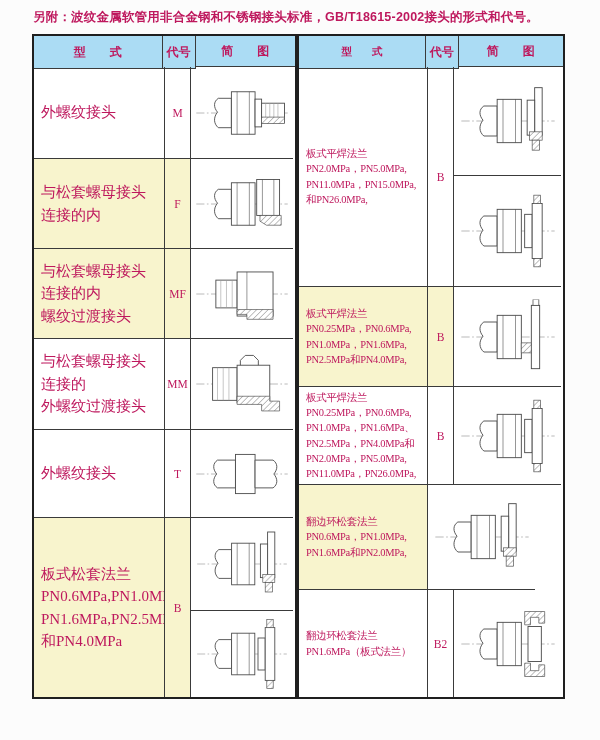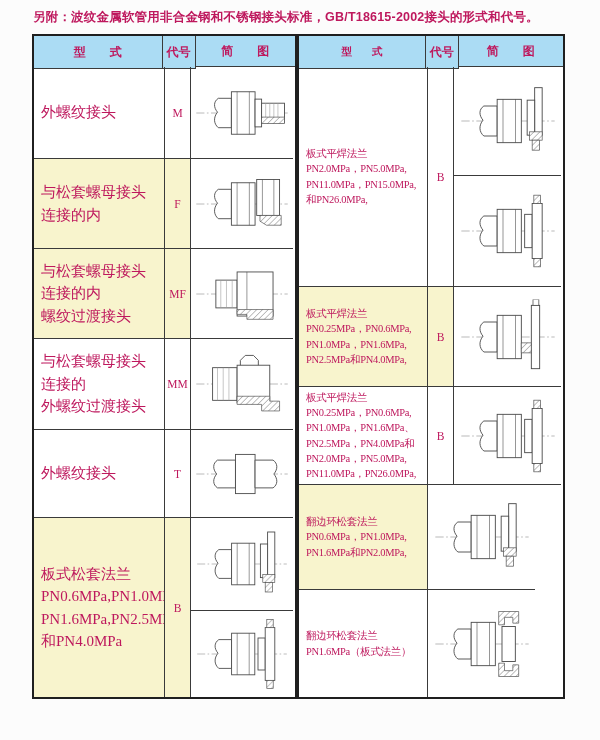--- a/index.html
+++ b/index.html
@@ -287,20 +287,21 @@
 PN1.6MPa和PN2.0MPa,</div>
       <div class="c skc single last">
         <svg class="sketch" width="100" height="90" viewBox="0 0 120 90">
             <use href="#sym-flange-up"></use>
           </svg>
       </div>
     </div>
     <div class="row" style="height:107px">
       <div class="c type">翻边环松套法兰
 PN1.6MPa（板式法兰）</div>
+      <div class="c code">B2</div>
       <div class="c skc single last">
         <svg class="sketch" width="100" height="92" viewBox="0 0 120 90">
             <use href="#sym-swivel"></use>
           </svg>
       </div>
     </div>
   </div>
 
 </div>
 

